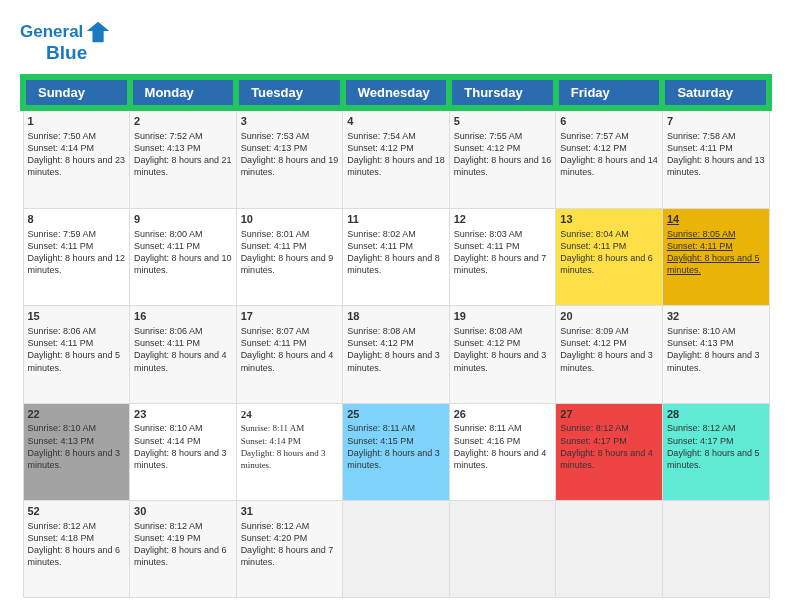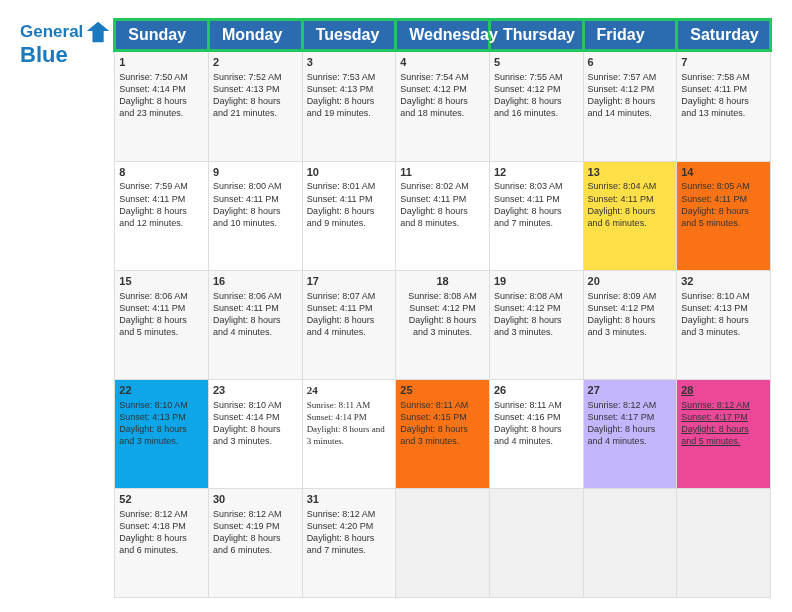--- a/index.html
+++ b/index.html
@@ -8,21 +8,21 @@
       background: #fff;
       width: 792px;
       height: 612px;
       overflow: hidden;
     }
     .page {
       width: 792px;
       height: 612px;
       padding: 18px 20px 14px 20px;
       display: flex;
-      flex-direction: row;
+      flex-direction: column;
     }
     .header {
       display: flex;
       justify-content: space-between;
       align-items: flex-start;
       margin-bottom: 10px;
     }
     .logo {
       display: flex;
       align-items: center;
@@ -58,25 +58,25 @@
     .calendar {
       flex: 1;
       border: 1px solid #ccc;
       border-collapse: collapse;
       width: 100%;
       table-layout: fixed;
     }
     .calendar th {
       background: #2b6cb0;
       color: #fff;
-      font-size: 16px;
+      font-size: 13px;
       font-weight: bold;
       padding: 5px 12px;
       text-align: left;
-      border: 3px solid #22c55e;
+      border: 6px solid #22c55e;
     }
     .calendar td {
       vertical-align: top;
       font-size: 9px;
       color: #333;
       padding: 3px 4px;
       border: 1px solid #ddd;
       line-height: 1.35;
       background: #fff;
     }
@@ -104,21 +104,21 @@
     <div class="logo">
       <div>
         <div style="display:flex;align-items:center;">
           <span class="logo-text">
             <span>General</span>
           </span>
           <svg class="logo-icon" viewBox="0 0 30 30">
             <polygon points="14,4 26,14 20,14 20,26 8,26 8,14 2,14" fill="#1a7abf"></polygon>
           </svg>
         </div>
-        <div style="font-size:22px;font-weight:bold;color:#1a7abf;margin-top:-4px;">Blue</div>
+        <div style="font-size:19px;font-weight:bold;color:#1a7abf;margin-top:-4px;text-align:center;">Blue</div>
       </div>
     </div>
     <div class="title-area">
       <div class="month-title"></div>
       <div class="location"></div>
     </div>
   </div>
 
   <table class="calendar">
     <thead>
@@ -142,39 +142,39 @@
           <td style="background: rgb(247, 247, 247);"><span class="day-num">6</span>Sunrise: 7:57 AM<br>Sunset: 4:12 PM<br>Daylight: 8 hours and 14 minutes.</td>
           <td style="background: rgb(247, 247, 247);"><span class="day-num">7</span>Sunrise: 7:58 AM<br>Sunset: 4:11 PM<br>Daylight: 8 hours and 13 minutes.</td>
         </tr>
         <tr>
           <td style="background: rgb(255, 255, 255);"><span class="day-num">8</span>Sunrise: 7:59 AM<br>Sunset: 4:11 PM<br>Daylight: 8 hours and 12 minutes.</td>
           <td style="background: rgb(255, 255, 255);"><span class="day-num">9</span>Sunrise: 8:00 AM<br>Sunset: 4:11 PM<br>Daylight: 8 hours and 10 minutes.</td>
           <td style="background: rgb(255, 255, 255); margin-top: 28px;"><span class="day-num">10</span>Sunrise: 8:01 AM<br>Sunset: 4:11 PM<br>Daylight: 8 hours and 9 minutes.</td>
           <td style="background: rgb(255, 255, 255);"><span class="day-num">11</span>Sunrise: 8:02 AM<br>Sunset: 4:11 PM<br>Daylight: 8 hours and 8 minutes.</td>
           <td style="background: rgb(255, 255, 255);"><span class="day-num">12</span>Sunrise: 8:03 AM<br>Sunset: 4:11 PM<br>Daylight: 8 hours and 7 minutes.</td>
           <td style="background: #fde047;"><span class="day-num">13</span>Sunrise: 8:04 AM<br>Sunset: 4:11 PM<br>Daylight: 8 hours and 6 minutes.</td>
-          <td style="background: #f97316;"><span class="day-num">14</span>Sunrise: 8:05 AM<br>Sunset: 4:11 PM<br>Daylight: 8 hours and 5 minutes.</td>
+          <td style="background: #eab308; text-decoration: underline;"><span class="day-num">14</span>Sunrise: 8:05 AM<br>Sunset: 4:11 PM<br>Daylight: 8 hours and 5 minutes.</td>
         </tr>
         <tr>
           <td style="background: rgb(247, 247, 247);"><span class="day-num">15</span>Sunrise: 8:06 AM<br>Sunset: 4:11 PM<br>Daylight: 8 hours and 5 minutes.</td>
           <td style="background: rgb(247, 247, 247);"><span class="day-num">16</span>Sunrise: 8:06 AM<br>Sunset: 4:11 PM<br>Daylight: 8 hours and 4 minutes.</td>
           <td style="background: rgb(247, 247, 247);"><span class="day-num">17</span>Sunrise: 8:07 AM<br>Sunset: 4:11 PM<br>Daylight: 8 hours and 4 minutes.</td>
-          <td style="background: rgb(247, 247, 247); text-align: center;"><span class="day-num">18</span>Sunrise: 8:08 AM<br>Sunset: 4:12 PM<br>Daylight: 8 hours and 3 minutes.</td>
+          <td style="background: rgb(247, 247, 247);"><span class="day-num">18</span>Sunrise: 8:08 AM<br>Sunset: 4:12 PM<br>Daylight: 8 hours and 3 minutes.</td>
           <td style="background: rgb(247, 247, 247);"><span class="day-num">19</span>Sunrise: 8:08 AM<br>Sunset: 4:12 PM<br>Daylight: 8 hours and 3 minutes.</td>
           <td style="background: rgb(247, 247, 247); margin-top: 28px;"><span class="day-num">20</span>Sunrise: 8:09 AM<br>Sunset: 4:12 PM<br>Daylight: 8 hours and 3 minutes.</td>
           <td style="background: rgb(247, 247, 247);"><span class="day-num">32</span>Sunrise: 8:10 AM<br>Sunset: 4:13 PM<br>Daylight: 8 hours and 3 minutes.</td>
         </tr>
         <tr>
-          <td style="background: #0ea5e9;"><span class="day-num">22</span>Sunrise: 8:10 AM<br>Sunset: 4:13 PM<br>Daylight: 8 hours and 3 minutes.</td>
+          <td style="background: #a3a3a3;"><span class="day-num">22</span>Sunrise: 8:10 AM<br>Sunset: 4:13 PM<br>Daylight: 8 hours and 3 minutes.</td>
           <td style="background: rgb(255, 255, 255);"><span class="day-num">23</span>Sunrise: 8:10 AM<br>Sunset: 4:14 PM<br>Daylight: 8 hours and 3 minutes.</td>
           <td style="background: rgb(255, 255, 255); font-family: Liberation Serif, serif;"><span class="day-num">24</span>Sunrise: 8:11 AM<br>Sunset: 4:14 PM<br>Daylight: 8 hours and 3 minutes.</td>
-          <td style="background: #f97316;"><span class="day-num">25</span>Sunrise: 8:11 AM<br>Sunset: 4:15 PM<br>Daylight: 8 hours and 3 minutes.</td>
+          <td style="background: #7dd3fc;"><span class="day-num">25</span>Sunrise: 8:11 AM<br>Sunset: 4:15 PM<br>Daylight: 8 hours and 3 minutes.</td>
           <td style="background: rgb(255, 255, 255);"><span class="day-num">26</span>Sunrise: 8:11 AM<br>Sunset: 4:16 PM<br>Daylight: 8 hours and 4 minutes.</td>
-          <td style="background: #c4b5fd; margin-left: 41px;"><span class="day-num">27</span>Sunrise: 8:12 AM<br>Sunset: 4:17 PM<br>Daylight: 8 hours and 4 minutes.</td>
-          <td style="background: #ec4899; text-decoration: underline;"><span class="day-num">28</span>Sunrise: 8:12 AM<br>Sunset: 4:17 PM<br>Daylight: 8 hours and 5 minutes.</td>
+          <td style="background: #ef4444; margin-left: 41px;"><span class="day-num">27</span>Sunrise: 8:12 AM<br>Sunset: 4:17 PM<br>Daylight: 8 hours and 4 minutes.</td>
+          <td style="background: #5eead4;"><span class="day-num">28</span>Sunrise: 8:12 AM<br>Sunset: 4:17 PM<br>Daylight: 8 hours and 5 minutes.</td>
         </tr>
         <tr>
           <td style="background: rgb(247, 247, 247);"><span class="day-num">52</span>Sunrise: 8:12 AM<br>Sunset: 4:18 PM<br>Daylight: 8 hours and 6 minutes.</td>
           <td style="background: rgb(247, 247, 247);"><span class="day-num">30</span>Sunrise: 8:12 AM<br>Sunset: 4:19 PM<br>Daylight: 8 hours and 6 minutes.</td>
           <td style="background: rgb(247, 247, 247);"><span class="day-num">31</span>Sunrise: 8:12 AM<br>Sunset: 4:20 PM<br>Daylight: 8 hours and 7 minutes.</td>
           <td class="empty-cell" style="background: rgb(240, 240, 240);"></td>
           <td class="empty-cell" style="background: rgb(240, 240, 240);"></td>
           <td class="empty-cell" style="background: rgb(240, 240, 240);"></td>
           <td class="empty-cell" style="background: rgb(240, 240, 240);"></td>
         </tr>

